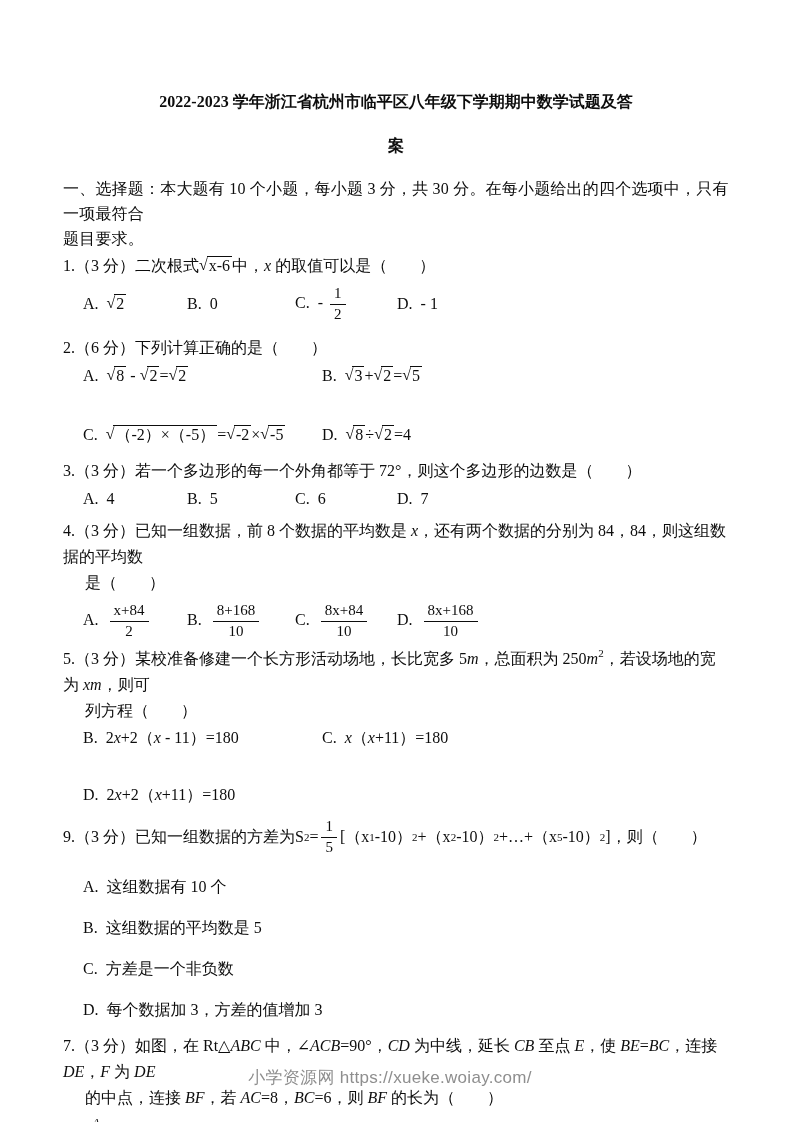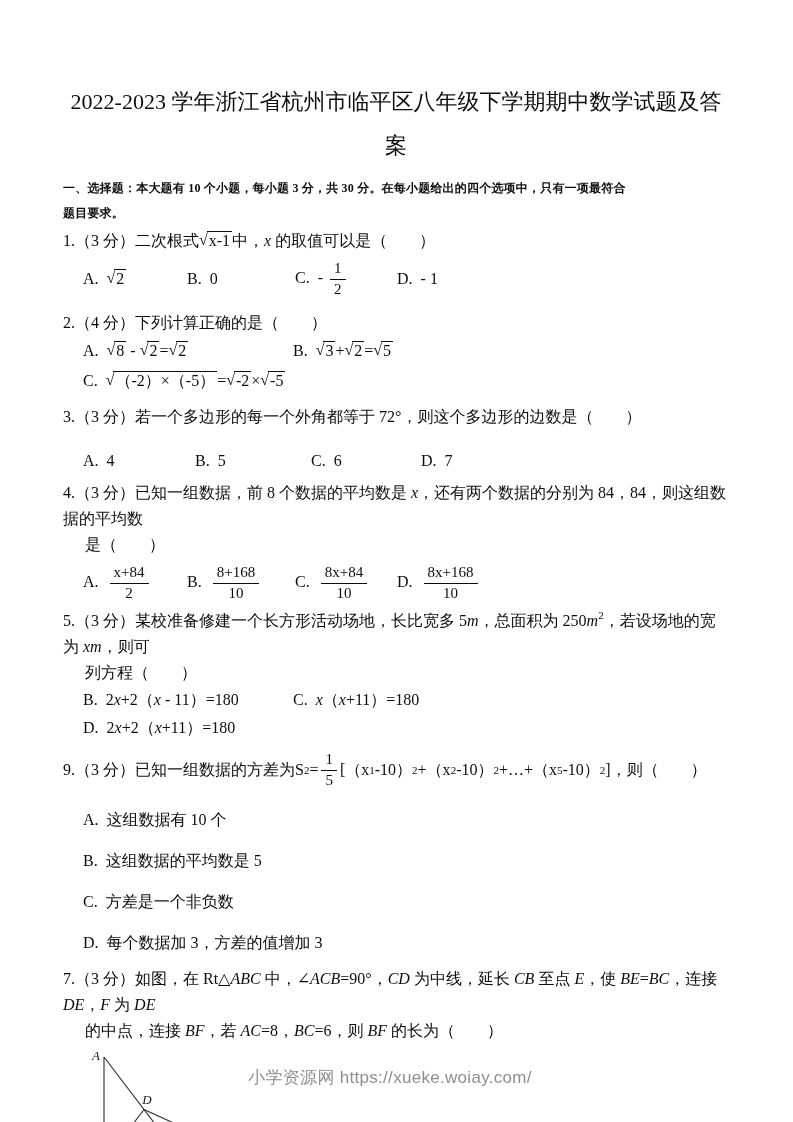--- a/index.html
+++ b/index.html
@@ -8,25 +8,25 @@
     width:793px; height:1122px;
     margin:0 auto;
     background:#ffffff;
     color:#0d0d0d;
     font-family:"Liberation Serif","DejaVu Serif",serif;
     font-size:16px;
     overflow:hidden;
   }
   .content { padding:90px 64px 0 63px; }
 
-  .title { text-align:center; font-weight:normal; font-size:22px; margin:0 0 0 0; }
+  .title { text-align:center; font-weight:bold; font-size:16px; margin:0 0 0 0; }
   .t-line { display:block; line-height:24px; }
   .t-line + .t-line { margin-top:20px; }
 
-  .section-head { margin-top:18px; font-weight:bold; font-size:12px; line-height:25px; letter-spacing:0.2px; }
+  .section-head { margin-top:18px; font-weight:normal; font-size:16px; line-height:25px; letter-spacing:0.2px; }
 
   .q { margin:0; }
   .stem { line-height:26px; }
   .stem.cont { padding-left:22px; }
   .q2 .stem, .q3 .stem { margin-top:8px; }
   .q7 .stem.first { margin-top:10px; }
 
   .opts4 {
     display:grid;
     grid-template-columns:104px 108px 102px auto;
@@ -36,20 +36,21 @@
     margin:2px 0 2px 0;
     min-height:30px;
   }
   .opts4.tall { min-height:46px; }
   .opts2 {
     display:grid;
     grid-template-columns:210px auto;
     padding-left:20px;
     line-height:30px;
     align-items:center;
+    gap:29px;
   }
   .opts1 .opt { padding-left:20px; line-height:27px; }
   .opt { white-space:nowrap; }
   .opt-label { margin-right:8px; }
 
   
   .var { font-style:italic; }
   .sqrt { white-space:nowrap; display:inline-block; }
   .radsign { display:inline-block; transform:translateY(-1px); }
   .radicand { display:inline-block; border-top:1.5px solid #0d0d0d; padding:0 2px; margin-left:-1px; line-height:1.15; }
@@ -90,44 +91,45 @@
       <span class="t-line">2022-2023 学年浙江省杭州市临平区八年级下学期期中数学试题及答</span>
       <span class="t-line">案</span>
     </h1>
 
     <div class="section-head">
       <div>一、选择题：本大题有 10 个小题，每小题 3 分，共 30 分。在每小题给出的四个选项中，只有一项最符合</div>
       <div>题目要求。</div>
     </div>
 
     <div class="q q1" style="margin-top:2px;">
-      <div class="stem"><span>1.（3 分）二次根式</span><span class="sqrt"><span class="radsign">√</span><span class="radicand">x-1</span></span><span>中，</span><span class="var">x</span><span> 的取值可以是（　　）</span></div>
+      <div class="stem"><span>1.（3 分）二次根式</span><span class="sqrt"><span class="radsign">√</span><span class="radicand">x-6</span></span><span>中，</span><span class="var">x</span><span> 的取值可以是（　　）</span></div>
       <div class="opts4 tall">
         <div class="opt"><span class="opt-label">A.</span><span class="opt-body"><span class="sqrt"><span class="radsign">√</span><span class="radicand">2</span></span></span></div>
         <div class="opt"><span class="opt-label">B.</span><span class="opt-body"><span>0</span></span></div>
         <div class="opt"><span class="opt-label">C.</span><span class="opt-body"><span>- </span><span class="frac">
                 <span class="num">1</span>
                 <span class="den">2</span>
               </span></span></div>
         <div class="opt"><span class="opt-label">D.</span><span class="opt-body"><span>- 1</span></span></div>
       </div>
     </div>
 
     <div class="q q2">
-      <div class="stem"><span>2.（4 分）下列计算正确的是（　　）</span></div>
+      <div class="stem"><span>2.（6 分）下列计算正确的是（　　）</span></div>
       <div class="opts2">
         <div class="opt"><span class="opt-label">A.</span><span class="opt-body"><span class="sqrt"><span class="radsign">√</span><span class="radicand">8</span></span><span> - </span><span class="sqrt"><span class="radsign">√</span><span class="radicand">2</span></span><span>=</span><span class="sqrt"><span class="radsign">√</span><span class="radicand">2</span></span></span></div>
         <div class="opt"><span class="opt-label">B.</span><span class="opt-body"><span class="sqrt"><span class="radsign">√</span><span class="radicand">3</span></span><span>+</span><span class="sqrt"><span class="radsign">√</span><span class="radicand">2</span></span><span>=</span><span class="sqrt"><span class="radsign">√</span><span class="radicand">5</span></span></span></div>
         <div class="opt"><span class="opt-label">C.</span><span class="opt-body"><span class="sqrt"><span class="radsign">√</span><span class="radicand">（-2）×（-5）</span></span><span>=</span><span class="sqrt"><span class="radsign">√</span><span class="radicand">-2</span></span><span>×</span><span class="sqrt"><span class="radsign">√</span><span class="radicand">-5</span></span></span></div>
+        <div class="opt"><span class="opt-label">D.</span><span class="opt-body"><span class="sqrt"><span class="radsign">√</span><span class="radicand">8</span></span><span>÷</span><span class="sqrt"><span class="radsign">√</span><span class="radicand">2</span></span><span>=4</span></span></div>
       </div>
     </div>
 
     <div class="q q3">
       <div class="stem"><span>3.（3 分）若一个多边形的每一个外角都等于 72°，则这个多边形的边数是（　　）</span></div>
-      <div class="opts4" style="margin-top:16px;gap:8px;">
+      <div class="opts4" style="margin-top:0;">
         <div class="opt"><span class="opt-label">A.</span><span class="opt-body"><span>4</span></span></div>
         <div class="opt"><span class="opt-label">B.</span><span class="opt-body"><span>5</span></span></div>
         <div class="opt"><span class="opt-label">C.</span><span class="opt-body"><span>6</span></span></div>
         <div class="opt"><span class="opt-label">D.</span><span class="opt-body"><span>7</span></span></div>
       </div>
     </div>
 
     <div class="q q4" style="margin-top:4px;">
       <div class="stem"><span>4.（3 分）已知一组数据，前 8 个数据的平均数是 </span><span class="var">x</span><span>，还有两个数据的分别为 84，84，则这组数据的平均数</span></div>
       <div class="stem cont"><span>是（　　）</span></div>

